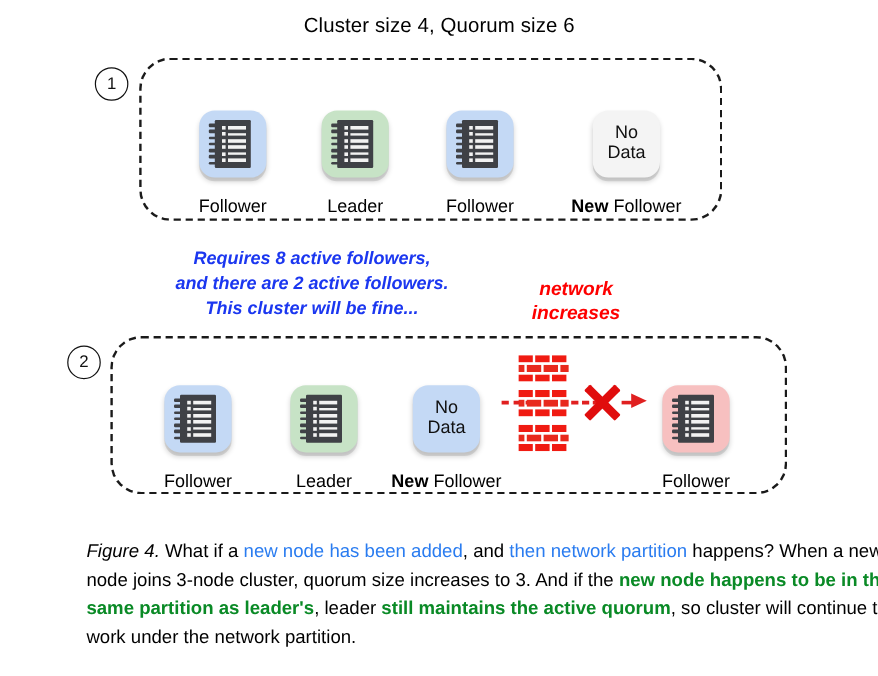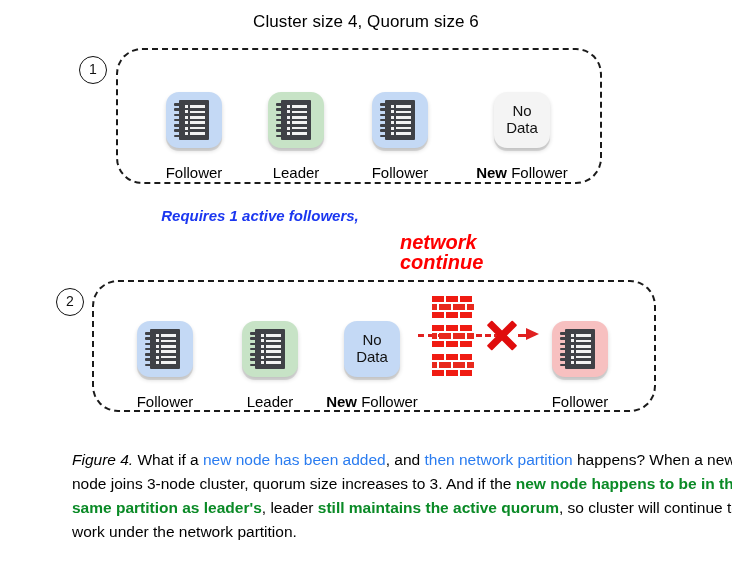--- a/index.html
+++ b/index.html
@@ -161,24 +161,25 @@
     font-size: 15px;
     line-height: 21px;
   }
 
   
   .red-note {
     position: absolute;
     left: 400px;
     top: 232px;
     width: 160px;
+    text-align: center;
     color: #fe0000;
     font-style: italic;
     font-weight: bold;
-    font-size: 20px;
+    font-size: 16px;
     line-height: 20px;
   }
 
   
   #partition-group {
     position: absolute;
     left: 428px;
     top: 296px;
     width: 110px;
     height: 90px;
@@ -352,26 +353,28 @@
   <div class="tile gray">
     <div class="nodata">
       <div>No</div>
       <div>Data</div>
     </div>
   </div>
   <div class="node-label"><b>New</b><span> Follower</span></div>
 </div>
 
 <div class="blue-note">
-  <div>Requires 1 active followers,</div>
+  <div>Requires 8 active followers,</div>
+  <div>and there are 2 active followers.</div>
+  <div>This cluster will be fine...</div>
 </div>
 
 <div class="red-note">
   <div>network</div>
-  <div>continue</div>
+  <div>increases</div>
 </div>
 
 <div class="step-badge" id="step-badge-2">2</div>
 <div class="panel" id="panel-2"></div>
 
 <div class="node" style="left:113px; top:305px;">
   <div class="tile blue">
     <div class="notebook">
       <div class="rings">
           <i></i>

